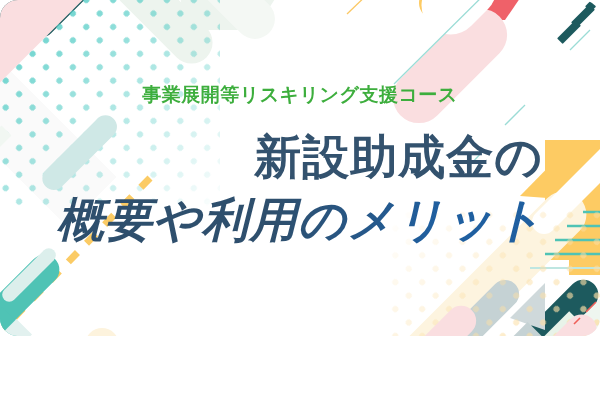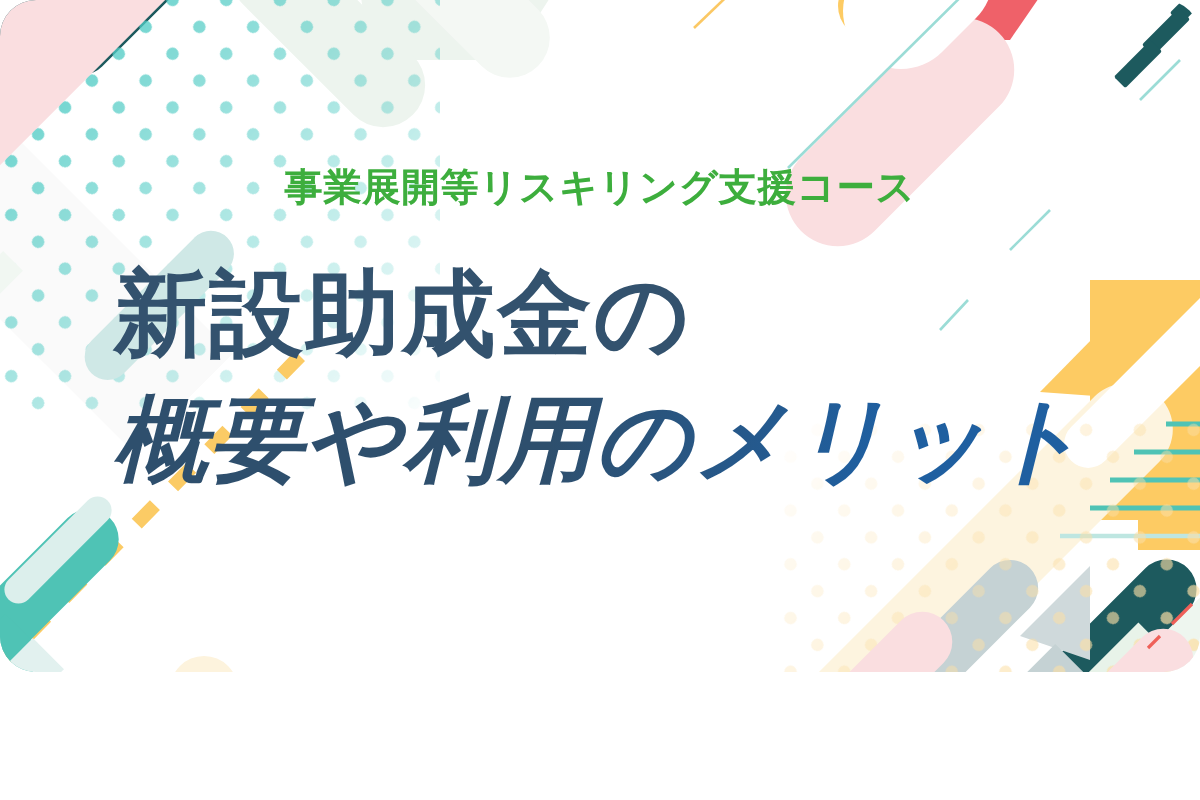--- a/index.html
+++ b/index.html
@@ -28,21 +28,21 @@
     font-size:19px;
     font-weight:bold;
     letter-spacing:0.5px;
     color:#3DAE3D;
     margin:0 0 22px 0;
     line-height:1;
     white-space:nowrap;
   }
   #title{
     margin:0;
-    text-align:left;
+    text-align:right;
     font-size:47px;
     font-weight:bold;
     line-height:1.32;
     letter-spacing:1px;
     white-space:nowrap;
   }
   .tline{display:block;}
   #title-line-1{color:#33526E;}
   #title-line-2{
     background:linear-gradient(100deg,#2E4F6D 0%,#2E4F6D 45%,#1F5FA0 78%,#1F5FA0 100%);

